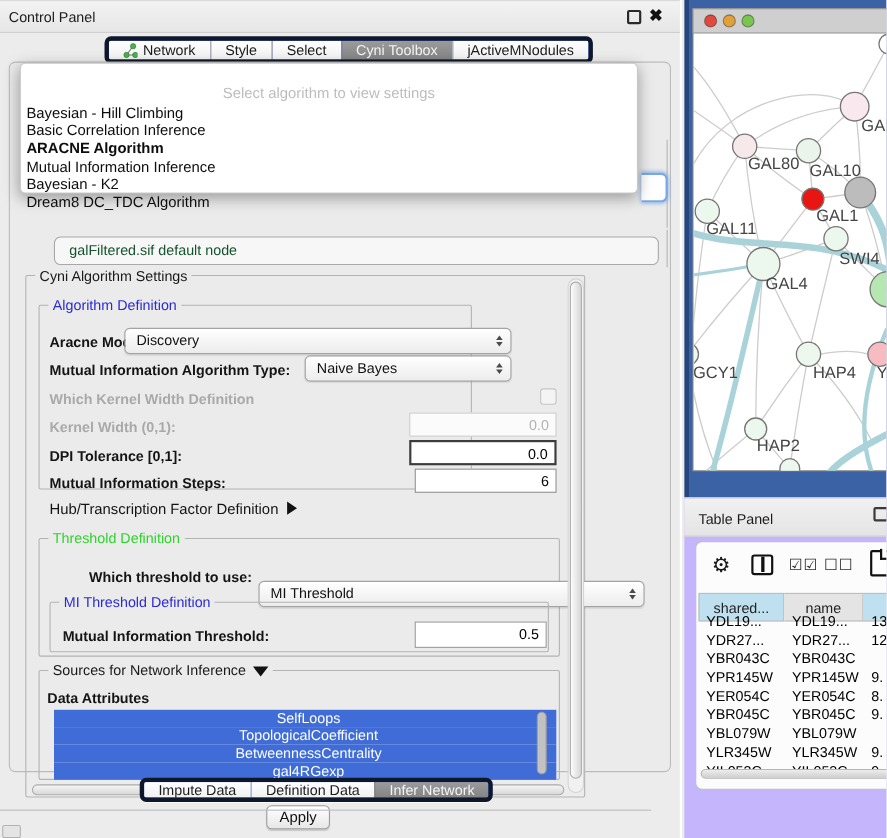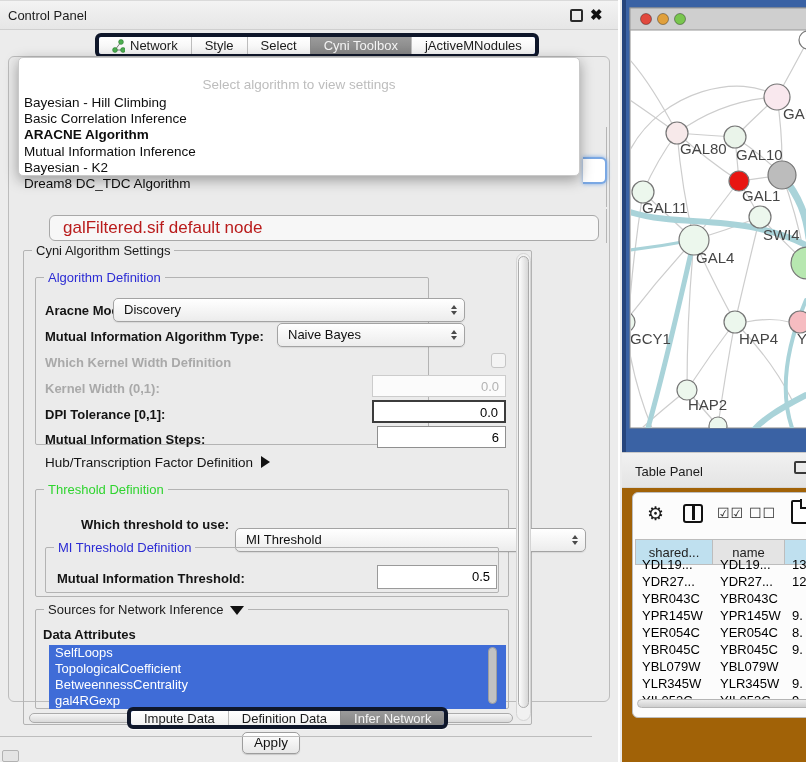--- a/index.html
+++ b/index.html
@@ -16,21 +16,21 @@
 
   
   .seg { position:absolute; display:flex; height:25px; border:4px solid #0f172a; border-radius:6px; overflow:hidden; background:#1d4ed8; box-shadow:0 1px 0 rgba(255,255,255,.7); }
   .seg .seg-item { display:flex; align-items:center; gap:5px; padding:0 13px; font-size:13px; color:#1b1b1b; border-left:1px solid #bdbdbd; background:linear-gradient(#ffffff,#f1f1f1); white-space:nowrap; }
   .seg .seg-item:first-child { border-left:none; }
   .seg .seg-item.sel { background:linear-gradient(#9b9b9b,#848484); color:#f4f4f4; border-left-color:#8a8a8a; }
 
   .content-panel { position:absolute; left:8px; top:56px; width:602px; height:646px; border:1px solid #bcbcbc; border-radius:6px; background:#ebebeb; }
 
   
-  .bg-combo { position:absolute; left:40px; top:158px; width:550px; height:26px; border:1px solid #a8a8a8; border-radius:6px; background:#f7f7f7; color:#b91c1c; font-size:17px; line-height:24px; padding-left:13px; overflow:hidden; }
+  .bg-combo { position:absolute; left:40px; top:158px; width:550px; height:26px; border:1px solid #a8a8a8; border-radius:6px; background:#f7f7f7; color:#14532d; font-size:13px; line-height:24px; padding-left:13px; overflow:hidden; }
   .frag-vline { position:absolute; width:1px; background:#b5b5b5; }
   .frag-combo-focus { position:absolute; left:574px; top:100px; width:24px; height:27px; background:#fff; border:2px solid #7aa8e4; border-left:none; border-radius:0 6px 6px 0; box-shadow:0 0 4px #7aa8e4; }
 
   
   .popup { position:absolute; left:18px; top:57px; width:562px; height:119px; background:#ffffff; border:1px solid #c9c9c9; border-radius:5px; box-shadow:0 4px 14px rgba(0,0,0,.35); z-index:5; padding-top:18px; }
   .popup-ph { text-align:center; font-size:13.5px; color:#bdbdbd; height:19px; line-height:18px; }
   .popup-item { font-size:13.5px; color:#0d0d0d; height:16.2px; line-height:16.2px; padding-left:5px; white-space:nowrap; }
   .popup-item.bold { font-weight:bold; }
 
   
@@ -52,40 +52,40 @@
   .tfield.dis { border:1px solid #cccccc; color:#b3b3b3; background:#fbfbfb; }
   .tfield.strong { border:2px solid #3c3c3c; }
   .tfield.norm { border:1px solid #8f8f8f; }
 
   .checkbox { position:absolute; width:15px; height:15px; border:1px solid #c5c5c5; border-radius:3px; background:#f4f4f4; }
 
   .tri-right { display:inline-block; width:0; height:0; border-top:6px solid transparent; border-bottom:6px solid transparent; border-left:9px solid #111; vertical-align:-1px; margin-left:8px; }
   .tri-down { display:inline-block; width:0; height:0; border-left:7px solid transparent; border-right:7px solid transparent; border-top:9px solid #111; vertical-align:-1px; margin-left:6px; }
 
   .attr-list { position:absolute; left:40px; top:588px; width:457px; height:64px; background:#ffffff; overflow:hidden; }
-  .attr-item { height:16px; line-height:16px; font-size:13px; color:#ffffff; background:#3f6cd7; padding-left:6px; white-space:nowrap; }
+  .attr-item { height:16px; line-height:16px; font-size:13px; color:#ffffff; background:#3f6cd7; padding-left:6px; white-space:nowrap;text-align:center; }
   .attr-scroll { position:absolute; left:479px; top:590px; width:9px; height:57px; background:#c2c2c2; border:1px solid #9f9f9f; border-radius:5px; }
 
   .vscroll-track { position:absolute; left:507px; top:196px; width:15px; height:468px; background:#f1f1f1; border:1px solid #d4d4d4; border-radius:8px; }
   .vscroll-thumb { position:absolute; left:1px; top:2px; width:11px; height:452px; background:linear-gradient(90deg,#fdfdfd,#d7d7d7); border:1px solid #ababab; border-radius:6px; }
   .hscroll { position:absolute; left:20px; top:656px; width:484px; height:10px; background:linear-gradient(#f5f5f5,#d9d9d9); border:1px solid #ababab; border-radius:6px; }
 
   .apply-btn { position:absolute; left:233px; top:675px; width:58px; height:22px; border:1px solid #9d9d9d; border-radius:5px; background:linear-gradient(#ffffff,#e7e7e7); font-size:13.5px; color:#111; text-align:center; line-height:20px; box-shadow:0 1px 1px rgba(0,0,0,.15); }
 
   .cp-divider { position:absolute; left:0; top:736px; width:592px; height:1px; background:#bdbdbd; }
   .corner-btn { position:absolute; left:2px; top:750px; width:17px; height:12px; background:#e4e4e4; border:1px solid #b2b2b2; border-radius:2px; }
 
   .net-icon-dot { fill:#4caf50; stroke:#2e7d32; stroke-width:.6; }
 
   
   .right-col { position:absolute; left:622px; top:0; width:184px; height:762px; overflow:hidden; }
   .desktop { position:absolute; left:0; top:0; width:184px; height:452px; background:linear-gradient(90deg,#26457c 0px,#26457c 4px,#3a62a4 4px); }
 
   
-  .tp { position:absolute; left:0; top:452px; width:184px; height:310px; background:#a16207; }
+  .tp { position:absolute; left:0; top:452px; width:184px; height:310px; background:#c4b5fd; }
   .tp-header { position:absolute; left:0; top:0; width:100%; height:36px; background:linear-gradient(#f1f1f1,#e4e4e4); border-top:1px solid #c9c9c9; border-bottom:1px solid #d6d6d6; }
   .tp-title { position:absolute; left:13px; top:11px; font-size:13px; color:#1c1c1c; }
   .tp-float { position:absolute; left:172px; top:8px; width:14px; height:13px; border:2px solid #3a3a3a; border-radius:2px; }
   .tp-body { position:absolute; left:10px; top:40px; width:196px; height:226px; background:#fcfcfc; border:1px solid #bdbdbd; border-radius:6px; }
   .tp-toolbar { position:absolute; left:0; top:0; width:100%; height:44px; }
   .icon-gear { position:absolute; left:14px; top:9px; font-size:19px; color:#1a1a1a; }
   .icon-pane { position:absolute; left:50px; top:11px; width:20px; height:19px; border:2.5px solid #111; border-radius:3px; }
   .icon-pane:before { content:""; position:absolute; left:7px; top:0; width:2.5px; height:14px; background:#111; }
   .icon-checks { position:absolute; left:84px; top:12px; font-size:14px; color:#2a2a2a; letter-spacing:1px; }
   .icon-unchecks { position:absolute; left:116px; top:12px; font-size:14px; color:#2a2a2a; letter-spacing:1px; }

